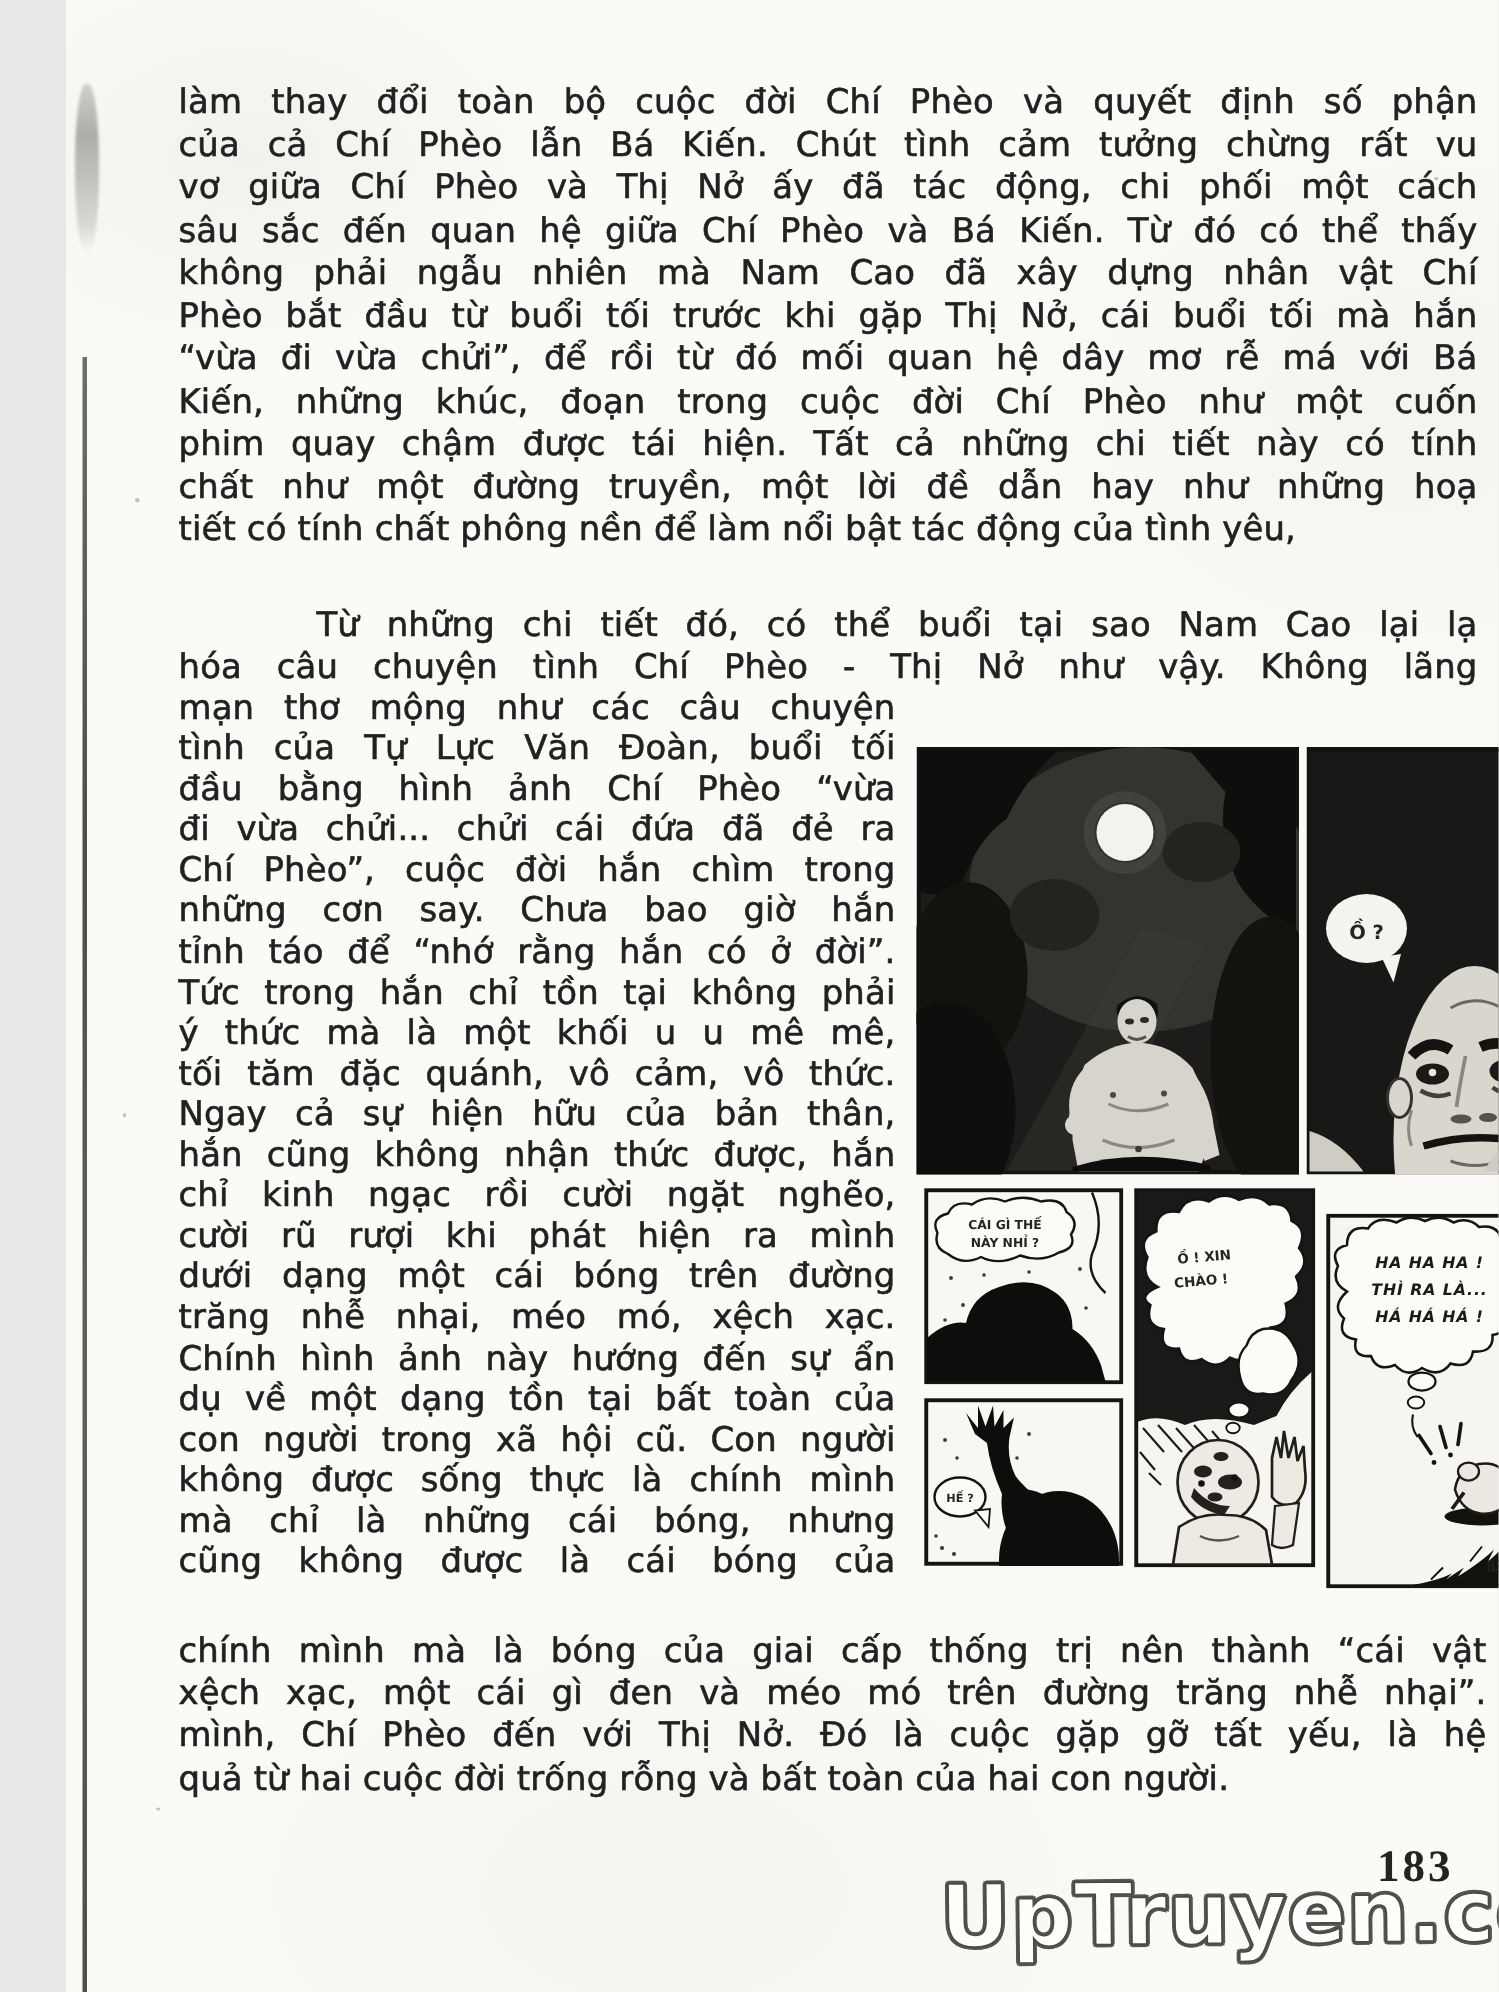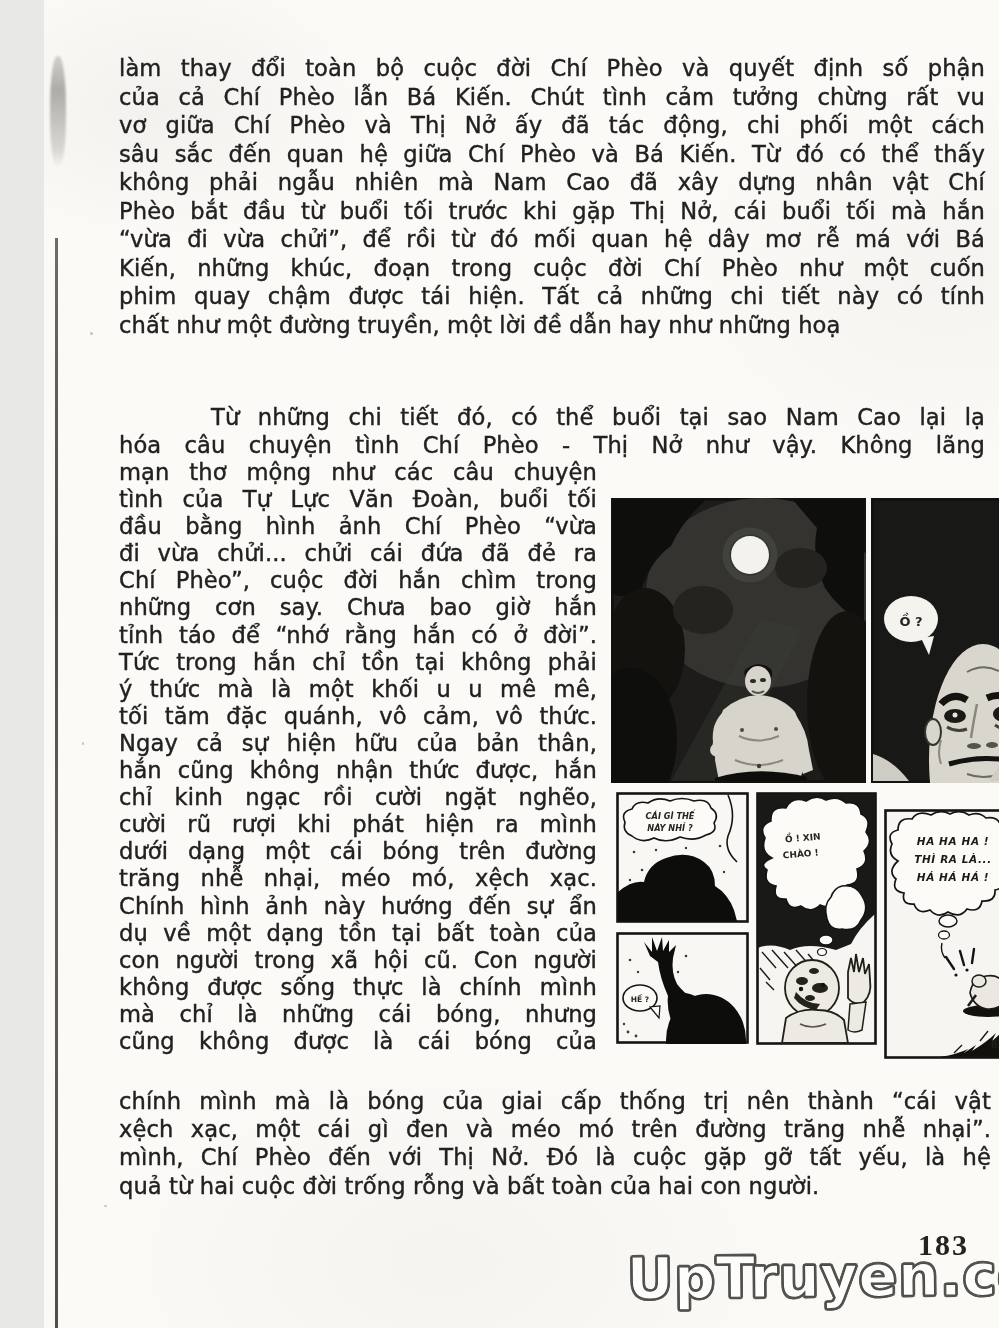--- a/index.html
+++ b/index.html
@@ -32,21 +32,21 @@
   .lead{left:75px;top:403px;width:866px;line-height:28px;}
   .lead .line:first-child{text-indent:92px;}
   .narrow{left:75px;top:459px;width:478px;line-height:27.1px;}
   .tail{left:75px;top:1087px;width:872px;line-height:28.2px;}
 
   
   .comic{position:absolute;left:563px;top:492px;width:424px;height:560px;}
   .panel{position:absolute;}
   .pA{left:4px;top:6px;width:255px;height:285px;}
   .pB{left:264px;top:6px;width:150px;height:285px;}
-  .pC{left:9px;top:300px;width:133px;height:131px;font-style:italic;}
+  .pC{left:9px;top:300px;width:133px;height:131px;}
   .pD{left:9px;top:440px;width:133px;height:112px;}
   .pE{left:149px;top:300px;width:121px;height:253px;}
   .pF{left:277px;top:317px;width:138px;height:250px;font-style:italic;}
   .panel svg{display:block;width:100%;height:100%;}
   .comic-pagenum{position:absolute;left:384px;top:545px;
     font-family:"Liberation Serif",serif;font-weight:bold;font-size:12px;color:#22221e;}
 
   
   .pagenum{position:absolute;left:874px;top:1228px;
     font-family:"Liberation Serif",serif;font-weight:bold;font-size:30px;
@@ -75,20 +75,21 @@
       <div class="line">làm thay đổi toàn bộ cuộc đời Chí Phèo và quyết định số phận</div>
       <div class="line">của cả Chí Phèo lẫn Bá Kiến. Chút tình cảm tưởng chừng rất vu</div>
       <div class="line">vơ giữa Chí Phèo và Thị Nở ấy đã tác động, chi phối một cách</div>
       <div class="line">sâu sắc đến quan hệ giữa Chí Phèo và Bá Kiến. Từ đó có thể thấy</div>
       <div class="line">không phải ngẫu nhiên mà Nam Cao đã xây dựng nhân vật Chí</div>
       <div class="line">Phèo bắt đầu từ buổi tối trước khi gặp Thị Nở, cái buổi tối mà hắn</div>
       <div class="line">“vừa đi vừa chửi”, để rồi từ đó mối quan hệ dây mơ rễ má với Bá</div>
       <div class="line">Kiến, những khúc, đoạn trong cuộc đời Chí Phèo như một cuốn</div>
       <div class="line">phim quay chậm được tái hiện. Tất cả những chi tiết này có tính</div>
       <div class="line">chất như một đường truyền, một lời đề dẫn hay như những hoạ</div>
+      <div class="line">tiết có tính chất phông nền để làm nổi bật tác động của tình yêu,</div>
     </div>
   <div class="textblock lead">
       <div class="line">Từ những chi tiết đó, có thể buổi tại sao Nam Cao lại lạ</div>
       <div class="line">hóa câu chuyện tình Chí Phèo - Thị Nở như vậy. Không lãng</div>
     </div>
   <div class="textblock narrow">
       <div class="line">mạn thơ mộng như các câu chuyện</div>
       <div class="line">tình của Tự Lực Văn Đoàn, buổi tối</div>
       <div class="line">đầu bằng hình ảnh Chí Phèo “vừa</div>
       <div class="line">đi vừa chửi... chửi cái đứa đã đẻ ra</div>

